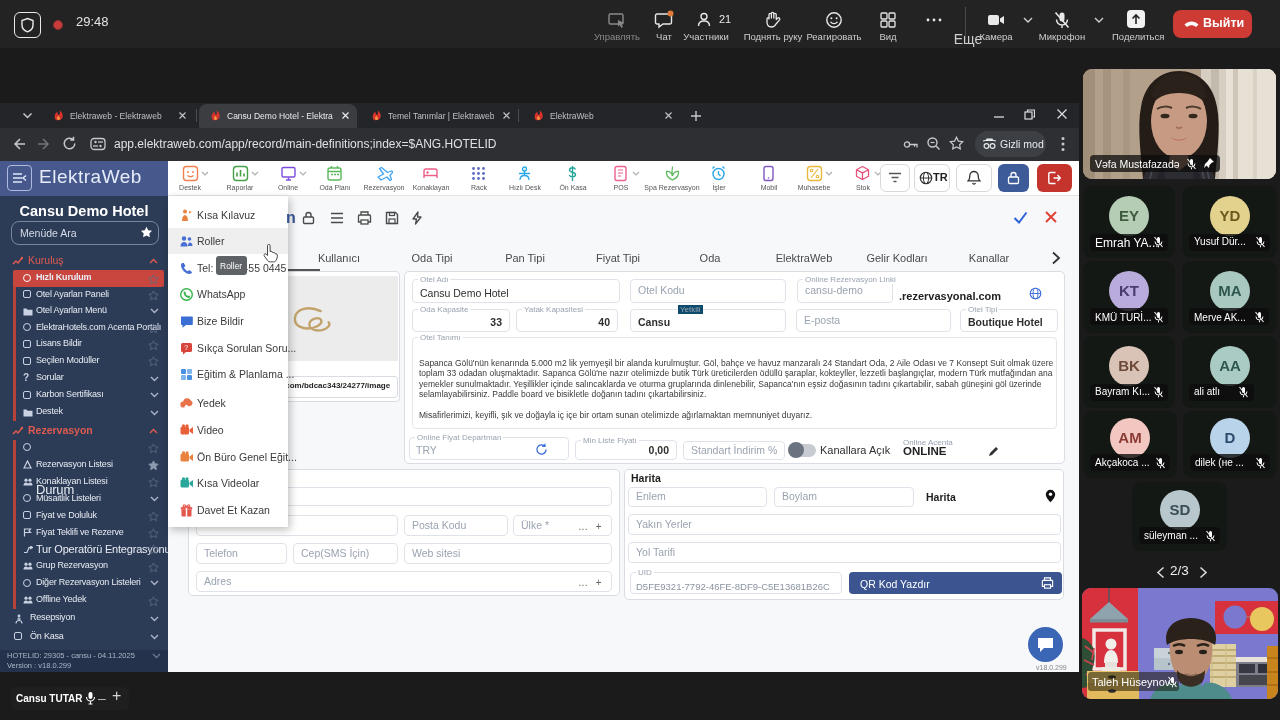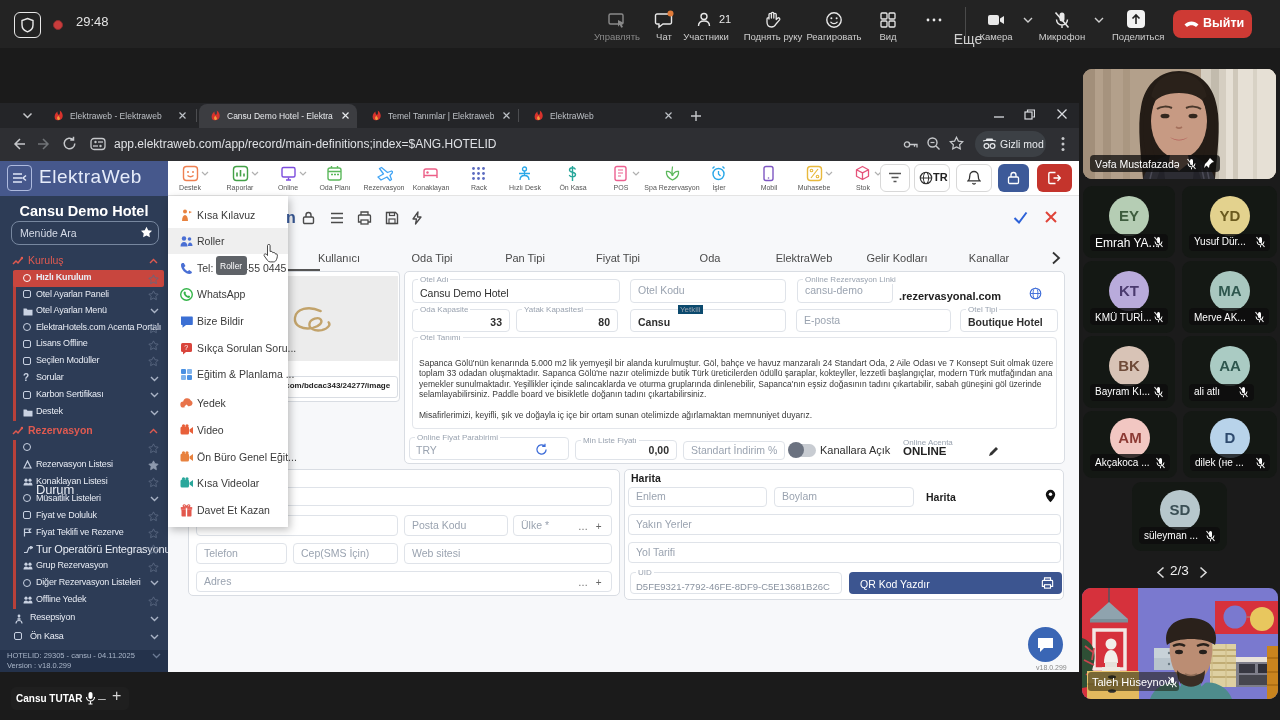--- a/index.html
+++ b/index.html
@@ -349,21 +349,21 @@
 <div class="abs" style="left:36px;top:305.0px;color:#e8ecf4;font-size:9px;letter-spacing:-.2px;white-space:nowrap;">Otel Ayarları Menü</div>
 <svg class="abs" style="left:150px;top:308px" width="9" height="6" viewBox="0 0 9 6">
     <path d="M1 1 l3.5 3.5 L8 1" fill="none" stroke="#aab4c6" stroke-width="1.4"></path>
   </svg>
 <div class="abs" style="left:23px;top:323px;width:8px;height:8px;border:1.2px solid #c9d2e2;border-radius:50%;"></div>
 <div class="abs" style="left:36px;top:321.5px;color:#e8ecf4;font-size:9px;letter-spacing:-.2px;white-space:nowrap;">ElektraHotels.com Acenta Portalı</div>
 <svg class="abs" style="left:148px;top:323px" width="11" height="11" viewBox="0 0 13 13">
     <path d="M6.5 1 l1.7 3.4 3.8 .5 -2.7 2.7 .6 3.8 -3.4-1.8 -3.4 1.8 .6-3.8 L1 4.9 l3.8-.5z" fill="none" stroke="#5c6b84" stroke-width="1"></path>
   </svg>
 <div class="abs" style="left:23px;top:340px;width:8px;height:8px;border:1.2px solid #c9d2e2;border-radius:2px;"></div>
-<div class="abs" style="left:36px;top:338.0px;color:#e8ecf4;font-size:9px;letter-spacing:-.2px;white-space:nowrap;">Lisans Offline</div>
+<div class="abs" style="left:36px;top:338.0px;color:#e8ecf4;font-size:9px;letter-spacing:-.2px;white-space:nowrap;">Lisans Bildir</div>
 <svg class="abs" style="left:148px;top:340px" width="11" height="11" viewBox="0 0 13 13">
     <path d="M6.5 1 l1.7 3.4 3.8 .5 -2.7 2.7 .6 3.8 -3.4-1.8 -3.4 1.8 .6-3.8 L1 4.9 l3.8-.5z" fill="none" stroke="#5c6b84" stroke-width="1"></path>
   </svg>
 <div class="abs" style="left:23px;top:357px;width:8px;height:8px;border:1.2px solid #c9d2e2;border-radius:2px;"></div>
 <div class="abs" style="left:36px;top:355.0px;color:#e8ecf4;font-size:9px;letter-spacing:-.2px;white-space:nowrap;">Seçilen Modüller</div>
 <svg class="abs" style="left:148px;top:356px" width="11" height="11" viewBox="0 0 13 13">
     <path d="M6.5 1 l1.7 3.4 3.8 .5 -2.7 2.7 .6 3.8 -3.4-1.8 -3.4 1.8 .6-3.8 L1 4.9 l3.8-.5z" fill="none" stroke="#5c6b84" stroke-width="1"></path>
   </svg>
 <div class="abs" style="left:23px;top:372px;color:#c9d2e2;font-size:10px;font-weight:bold;">?</div>
 <div class="abs" style="left:36px;top:372.0px;color:#e8ecf4;font-size:9px;letter-spacing:-.2px;white-space:nowrap;">Sorular</div>
@@ -537,34 +537,34 @@
 <svg class="abs" style="left:1029px;top:287px" width="13" height="13" viewBox="0 0 14 14">
     <circle cx="7" cy="7" r="5.7" fill="none" stroke="#3d6cd8" stroke-width="1.2"></circle>
     <ellipse cx="7" cy="7" rx="2.6" ry="5.7" fill="none" stroke="#3d6cd8" stroke-width="1"></ellipse>
     <path d="M1.6 7 h10.8" stroke="#3d6cd8" stroke-width="1"></path>
   </svg>
 <div class="abs" style="left:412px;top:309px;width:98px;height:23px;border:1px solid #dfe3e9;border-radius:4px;background:#fff;"></div>
 <div class="abs" style="left:418px;top:305px;color:#9aa3b0;font-size:8px;background:#fff;padding:0 2px;white-space:nowrap;">Oda Kapasite</div>
 <div class="abs" style="left:412px;top:316px;width:90px;text-align:right;color:#2f2f2f;font-size:10.5px;font-weight:bold;white-space:nowrap;">33</div>
 <div class="abs" style="left:516px;top:309px;width:102px;height:23px;border:1px solid #dfe3e9;border-radius:4px;background:#fff;"></div>
 <div class="abs" style="left:522px;top:305px;color:#9aa3b0;font-size:8px;background:#fff;padding:0 2px;white-space:nowrap;">Yatak Kapasitesi</div>
-<div class="abs" style="left:516px;top:316px;width:94px;text-align:right;color:#2f2f2f;font-size:10.5px;font-weight:bold;white-space:nowrap;">80</div>
+<div class="abs" style="left:516px;top:316px;width:94px;text-align:right;color:#2f2f2f;font-size:10.5px;font-weight:bold;white-space:nowrap;">40</div>
 <div class="abs" style="left:630px;top:309px;width:156px;height:23px;border:1px solid #dfe3e9;border-radius:4px;background:#fff;"></div>
 <div class="abs" style="left:636px;top:305px;color:#9aa3b0;font-size:8px;background:#0c4a6e;padding:0 2px;white-space:nowrap;margin-left:42px;">Yetkili</div>
 <div class="abs" style="left:638px;top:316px;color:#2f2f2f;font-size:10.5px;font-weight:bold;white-space:nowrap;">Cansu</div>
 <div class="abs" style="left:796px;top:309px;width:155px;height:23px;border:1px solid #dfe3e9;border-radius:4px;background:#fff;"></div>
 <div class="abs" style="left:804px;top:314px;color:#9aa3b0;font-size:10.5px;white-space:nowrap;">E-posta</div>
 <div class="abs" style="left:960px;top:309px;width:98px;height:23px;border:1px solid #dfe3e9;border-radius:4px;background:#fff;"></div>
 <div class="abs" style="left:966px;top:305px;color:#9aa3b0;font-size:8px;background:#fff;padding:0 2px;white-space:nowrap;">Otel Tipi</div>
 <div class="abs" style="left:968px;top:316px;color:#2f2f2f;font-size:10.5px;font-weight:bold;white-space:nowrap;">Boutique Hotel</div>
 <div class="abs" style="left:412px;top:337px;width:645px;height:92px;border:1px solid #e3e6eb;border-radius:4px;background:#fff;"></div>
 <div class="abs" style="left:418px;top:333px;color:#9aa3b0;font-size:8px;background:#fff;padding:0 2px;">Otel Tanımı</div>
 <div class="abs" style="left:419px;top:358px;width:636px;color:#3a3a3a;font-size:8.5px;line-height:10.4px;">Sapanca Gölü'nün kenarında 5.000 m2 lik yemyeşil bir alanda kurulmuştur. Göl, bahçe ve havuz manzaralı 24 Standart Oda, 2 Aile Odası ve 7 Konsept Suit olmak üzere toplam 33 odadan oluşmaktadır. Sapanca Gölü'ne nazır otelimizde butik Türk üreticilerden ödüllü şaraplar, kokteyller, lezzetli başlangıçlar, modern Türk  mutfağından ana yemekler sunulmaktadır. Yeşillikler içinde salıncaklarda ve oturma gruplarında dinlenebilir, Sapanca'nın eşsiz doğasının tadını çıkartabilir, sabah güneşini göl üzerinde selamlayabilirsiniz. Paddle board ve bisikletle doğanın tadını çıkartabilirsiniz.<br><br>Misafirlerimizi, keyifli, şık ve doğayla iç içe bir ortam sunan otelimizde ağırlamaktan memnuniyet duyarız.</div>
 <div class="abs" style="left:409px;top:437px;width:160px;height:23px;border:1px solid #dfe3e9;border-radius:4px;background:#fff;"></div>
-<div class="abs" style="left:415px;top:433px;color:#9aa3b0;font-size:8px;background:#fff;padding:0 2px;white-space:nowrap;">Online Fiyat Parabirimi</div>
+<div class="abs" style="left:415px;top:433px;color:#9aa3b0;font-size:8px;background:#fff;padding:0 2px;white-space:nowrap;">Online Fiyat Departman</div>
 <div class="abs" style="left:416px;top:444px;color:#9aa3b0;font-size:10.5px;">TRY</div>
 <svg class="abs" style="left:535px;top:443px" width="13" height="13" viewBox="0 0 15 15">
     <path d="M12.8 7.5 a5.3 5.3 0 1 1 -1.6 -3.8 M11.5 0.8 v3.2 h-3.2" fill="none" stroke="#3d6cd8" stroke-width="1.5"></path>
   </svg>
 <div class="abs" style="left:575px;top:440px;width:102px;height:20px;border:1px solid #dfe3e9;border-radius:4px;background:#fff;"></div>
 <div class="abs" style="left:581px;top:436px;color:#9aa3b0;font-size:8px;background:#fff;padding:0 2px;white-space:nowrap;">Min Liste Fiyatı</div>
 <div class="abs" style="left:575px;top:444px;width:94px;text-align:right;color:#2f2f2f;font-size:10.5px;font-weight:bold;white-space:nowrap;">0,00</div>
 <div class="abs" style="left:683px;top:441px;width:102px;height:19px;border:1px solid #dfe3e9;border-radius:4px;background:#fff;"></div>
 <div class="abs" style="left:691px;top:444px;color:#9aa3b0;font-size:10.5px;white-space:nowrap;">Standart İndirim %</div>
 <div class="abs" style="left:790px;top:444px;width:26px;height:13px;background:#c8ccd2;border-radius:7px;"></div>

